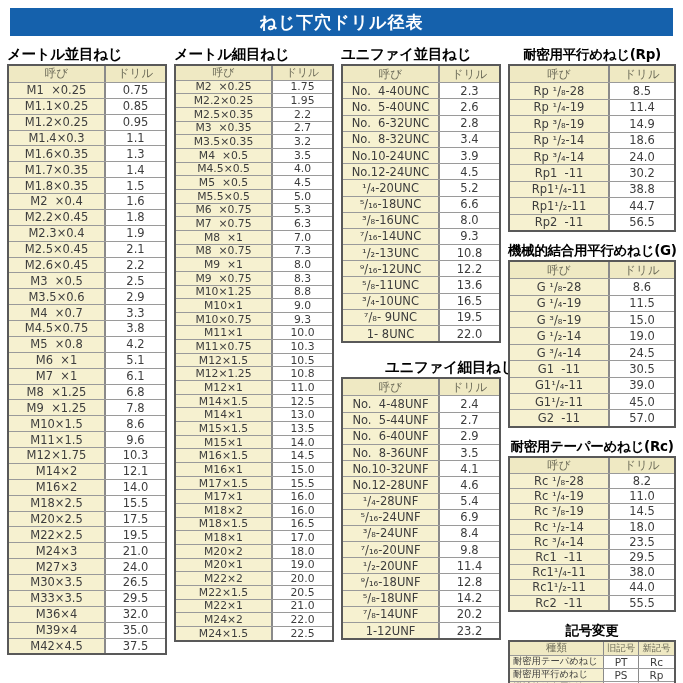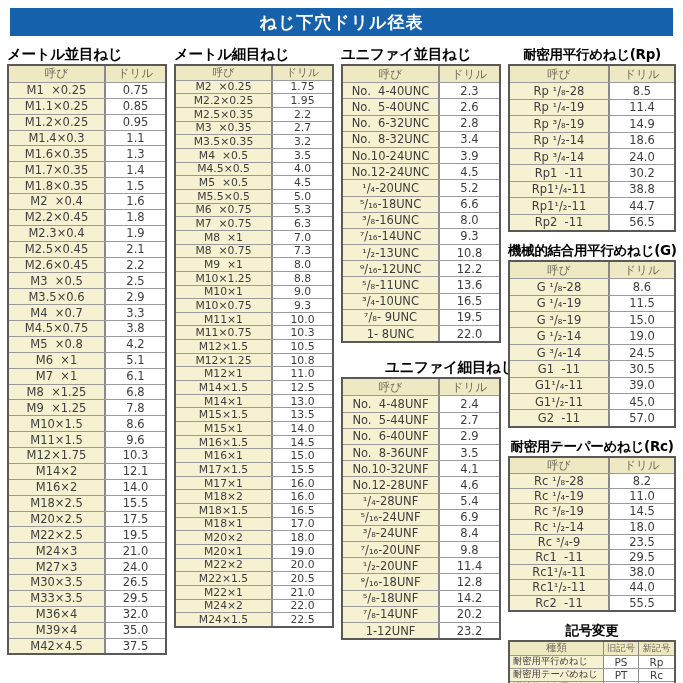--- a/index.html
+++ b/index.html
@@ -254,20 +254,24 @@
           </div>
           <div class="row">
             <div class="cell name">M8  ×0.75</div>
             <div class="cell drill">7.3</div>
           </div>
           <div class="row">
             <div class="cell name">M9  ×1</div>
             <div class="cell drill">8.0</div>
           </div>
           <div class="row">
+            <div class="cell name">M9  ×0.75</div>
+            <div class="cell drill">8.3</div>
+          </div>
+          <div class="row">
             <div class="cell name">M10×1.25</div>
             <div class="cell drill">8.8</div>
           </div>
           <div class="row">
             <div class="cell name">M10×1</div>
             <div class="cell drill">9.0</div>
           </div>
           <div class="row">
             <div class="cell name">M10×0.75</div>
             <div class="cell drill">9.3</div>
@@ -613,21 +617,21 @@
           </div>
           <div class="row">
             <div class="cell name">Rc ³/₈-19</div>
             <div class="cell drill">14.5</div>
           </div>
           <div class="row">
             <div class="cell name">Rc ¹/₂-14</div>
             <div class="cell drill">18.0</div>
           </div>
           <div class="row">
-            <div class="cell name">Rc ³/₄-9</div>
+            <div class="cell name">Rc ³/₄-14</div>
             <div class="cell drill">23.5</div>
           </div>
           <div class="row">
             <div class="cell name">Rc1  -11</div>
             <div class="cell drill">29.5</div>
           </div>
           <div class="row">
             <div class="cell name">Rc1¹/₄-11</div>
             <div class="cell drill">38.0</div>
           </div>
@@ -642,30 +646,30 @@
         </div>
 
       <div class="sec-title gap8">記号変更</div>
       <div class="tbl sym">
         <div class="row hdr">
           <div class="cell kind">種類</div>
           <div class="cell old">旧記号</div>
           <div class="cell new">新記号</div>
         </div>
       <div class="row">
+            <div class="cell kind">耐密用テーパめねじ</div>
+            <div class="cell old">PT</div>
+            <div class="cell new">Rc</div>
+          </div>
+          <div class="row">
             <div class="cell kind">耐密用平行めねじ</div>
             <div class="cell old">PS</div>
             <div class="cell new">Rp</div>
           </div>
           <div class="row">
-            <div class="cell kind">耐密用テーパめねじ</div>
-            <div class="cell old">PT</div>
-            <div class="cell new">Rc</div>
-          </div>
-          <div class="row">
             <div class="cell kind">機械的結合用平行めねじ</div>
             <div class="cell old">PF</div>
             <div class="cell new">G</div>
           </div>
         </div>
     </div>
 
   </div>
 </div>
 

